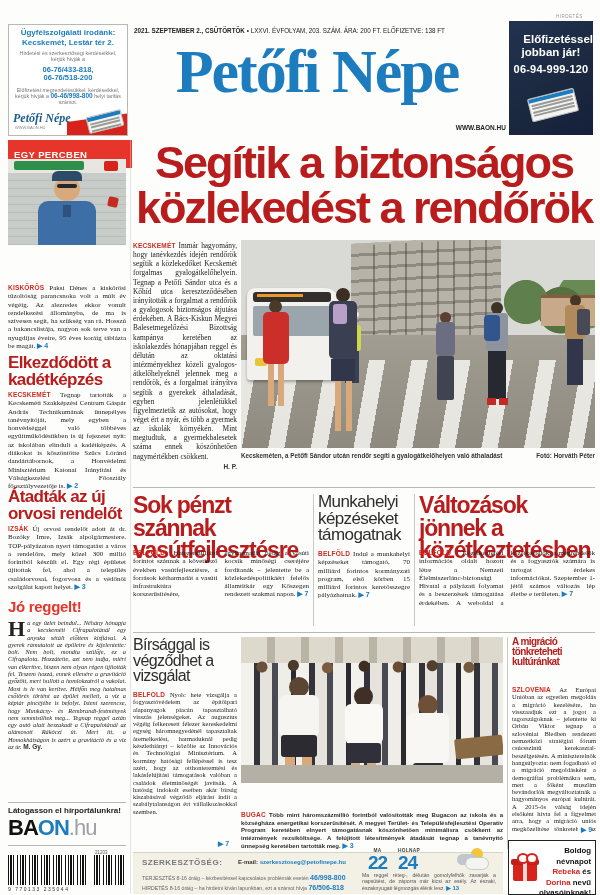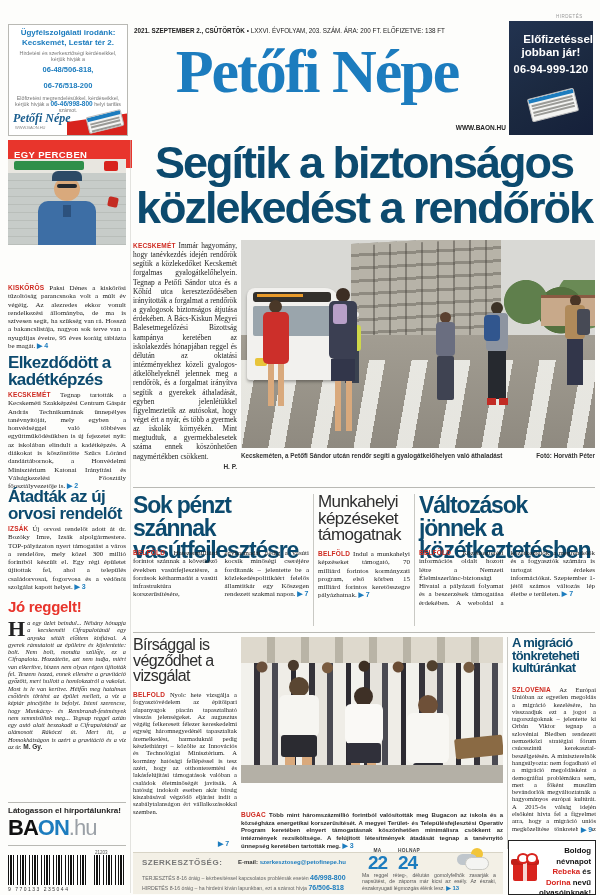--- a/index.html
+++ b/index.html
@@ -3,21 +3,21 @@
 <meta charset="utf-8">
 <style>
   html,body{margin:0;padding:0;background:#e9e9e7;}
   #page{position:relative;width:600px;height:895px;background:#fdfdfb;margin:0 auto;overflow:hidden;
         font-family:"Liberation Sans",sans-serif;color:#1a1a1a;}
   .abs{position:absolute;}
   .just{text-align:justify;}
   .tag{font-family:"Liberation Sans",sans-serif;font-weight:bold;color:#cf2a20;font-size:6.5px;letter-spacing:.2px;}
   .pg{color:#1c7cbe;font-weight:bold;font-family:"Liberation Sans",sans-serif;font-size:7px;white-space:nowrap;}
   .sig{font-family:"Liberation Sans",sans-serif;font-weight:bold;font-size:6.5px;color:#333;}
-  .hl{letter-spacing:-.6px;line-height:.98;color:#0c4a6e;}
+  .hl{letter-spacing:-.6px;line-height:.98;color:#b91c1c;}
   .hl-heavy{font-weight:bold;}
   .hl-light{font-weight:normal;color:#2e2e2e;}
   .vrule{width:1px;background:#c9c9c4;}
   .hrule{height:1px;background:#b9b9b4;}
   .body7{font-family:"Liberation Serif",serif;font-size:7px;line-height:8.3px;color:#222;}
   .body65{font-family:"Liberation Serif",serif;font-size:6.5px;line-height:7.3px;color:#222;}
   
   #masthead{font-family:"Liberation Serif",serif;font-weight:bold;color:#1c7cbe;font-size:62px;
             letter-spacing:-2px;text-align:center;line-height:1;}
   
@@ -47,22 +47,22 @@
 <body>
 
 <div id="page">
 
   <div class="abs" style="left:556px;top:14px;font-size:4.5px;color:#999;letter-spacing:.5px;">HIRDETÉS</div>
 
   <div id="officebox" class="abs" style="left:8px;top:24px;width:118px;height:110px;">
     <div class="t" style="margin-top:3px;">Ügyfélszolgálati irodánk:</div>
     <div class="t">Kecskemét, Lestár tér 2.</div>
     <div class="s" style="padding:0 8px;">Hirdetési és szerkesztőségi kérdéseikkel, kérjük hívják a</div>
-    <div class="p">06-48/506-818,</div>
-    <div class="p" style="margin-top:8px;">06-76/518-200</div>
+    <div class="p">06-76/433-818,</div>
+    <div class="p" style="margin-top:0;">06-76/518-200</div>
     <div class="s" style="padding:0 4px;margin-top:4px;">
       <span>Előfizetési megrendelésükkel, kérdéseikkel, kérjük hívják a</span>
       <span style="color:#1c7cbe;font-weight:bold;font-size:6.5px;">06-46/998-800</span>
       <span>helyi tarifás számot.</span>
     </div>
     <div class="abs" style="left:0;bottom:0;width:118px;height:26px;overflow:hidden;">
       <div class="abs" style="left:58px;top:8px;width:70px;height:22px;background:#d8231d;transform:skewY(-8deg);"></div>
       <div class="abs" style="left:4px;top:2px;font-family:'Liberation Serif',serif;font-style:italic;font-weight:bold;color:#1b5e8f;font-size:12px;">Petőfi Népe</div>
       <div class="abs" style="left:6px;top:16px;font-size:4px;color:#888;">WWW.BAON.HU</div>
       <div class="minipaper" style="left:78px;top:4px;width:34px;height:15px;">
@@ -280,21 +280,21 @@
   </div>
 
   <div class="abs just" style="left:241px;top:811px;width:262px;font-size:6px;line-height:7.6px;font-weight:bold;color:#2c2c2c;">
     <span class="tag">BUGAC</span>
     <span>Több mint háromszázmillió forintból valósították meg Bugacon az iskola és a községháza energetikai korszerűsítését. A megyei Terület- és Településfejlesztési Operatív Program keretében elnyert támogatásnak köszönhetően minimálisra csökkent az intézmények rezsiköltsége. A felújított létesítmények átadását tegnap a tanévnyitó ünnepség keretében tartották meg.</span>
     <span class="pg"><span>▶</span> <span>3</span></span>
   </div>
 
   <div class="abs vrule" style="left:507px;top:637px;height:212px;"></div>
 
-  <div class="abs hl hl-heavy" style="left:512px;top:637px;width:84px;font-size:13px;">A migráció tönkreteheti kultúránkat</div>
+  <div class="abs hl hl-heavy" style="left:512px;top:637px;width:84px;font-size:10px;">A migráció tönkreteheti kultúránkat</div>
   <div class="abs body65 just" style="left:512px;top:686px;width:84px;height:148px;overflow:hidden;">
     <span class="tag">SZLOVÉNIA</span>
     <span>Az Európai Unióban az egyetlen megoldás a migráció kezelésére, ha visszaadjuk ezt a jogot a tagországoknak – jelentette ki Orbán Viktor tegnap a szlovéniai Bledben rendezett nemzetközi stratégiai fórum csúcsszintű kerekasztal-beszélgetésén. A miniszterelnök hangsúlyozta: nem fogadható el a migráció megoldásként a demográfiai problémákra sem, mert a főként muszlim bevándorlók megváltoztatnák a hagyományos európai kultúrát. A 2015-ös válság idején elsőként hívta fel a figyelmet arra, hogy a migráció uniós megközelítése tönkreteheti az európai kultúrát.</span>
   </div>
   <div class="abs pg" style="left:578px;top:826px;background:#fdfdfb;padding-left:3px;"><span>▶</span> <span>9</span></div>
 
   <div class="abs" style="left:133px;top:852px;width:370px;height:41px;background:#f3f0e6;border-top:1px solid #d8d4c6;"></div>
 
   <div class="abs" style="left:142px;top:858px;font-size:8px;font-weight:bold;color:#777;letter-spacing:.5px;">SZERKESZTŐSÉG:</div>
   <div class="abs" style="left:238px;top:859px;font-size:6px;">

